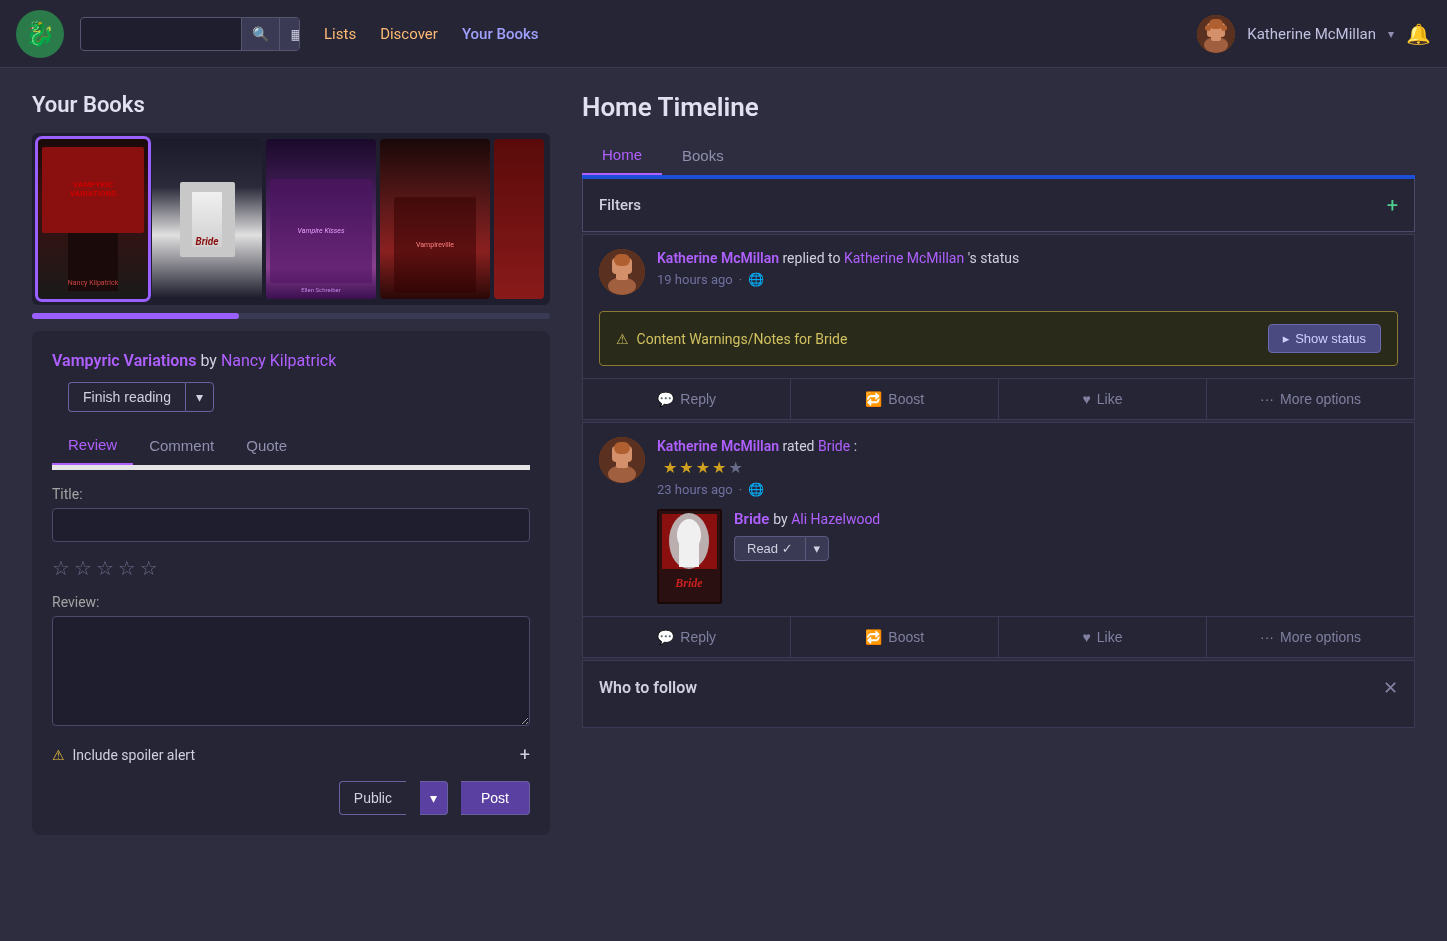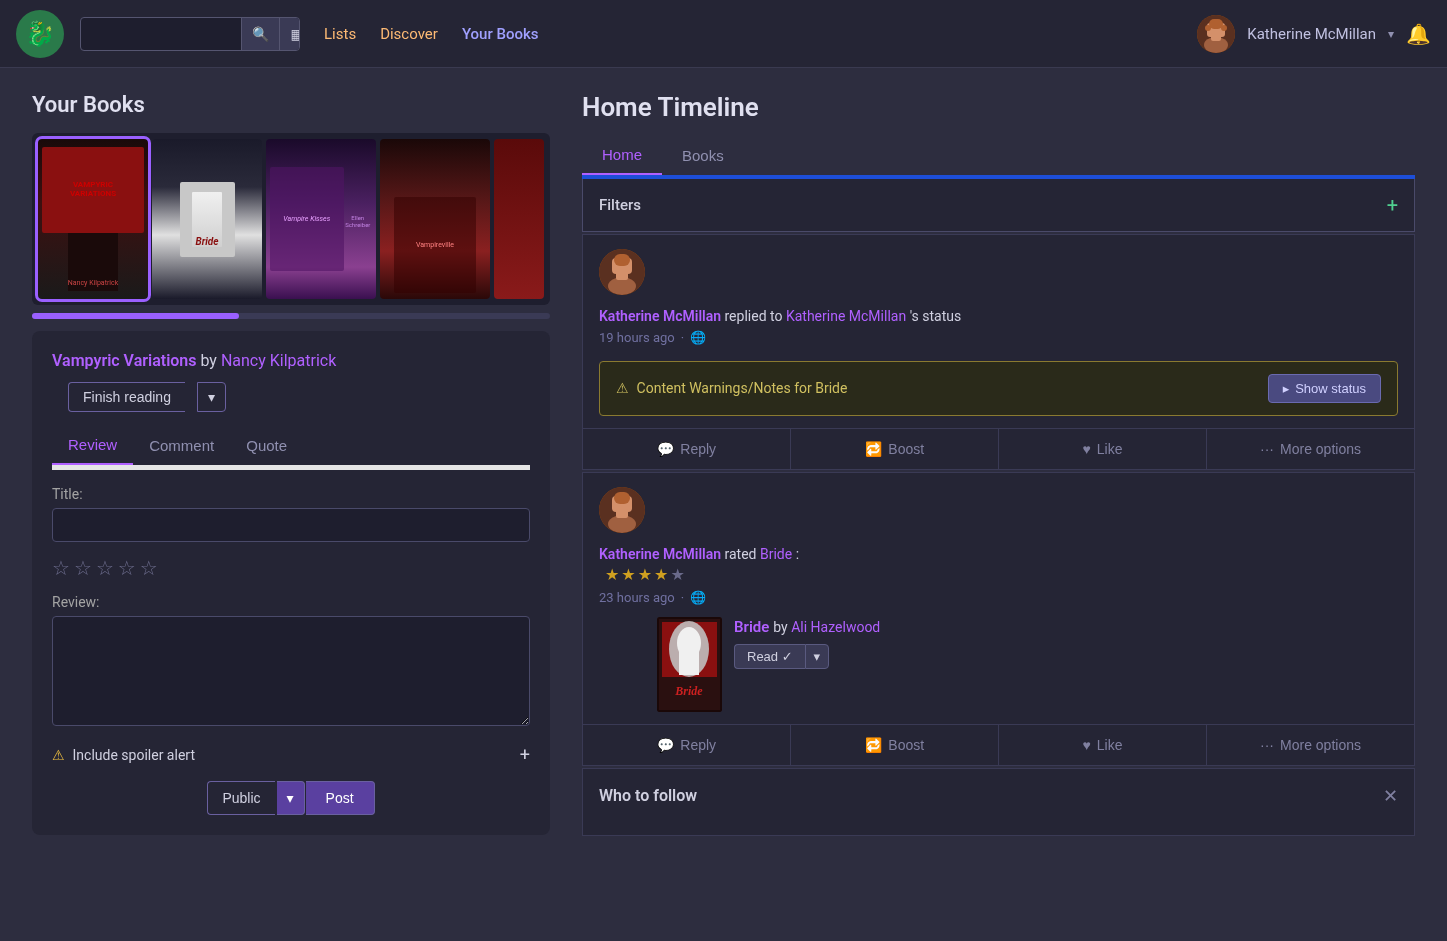--- a/index.html
+++ b/index.html
@@ -207,21 +207,21 @@
       text-decoration: none;
       cursor: pointer;
     }
     .book-by {
       color: #d0d0e0;
       font-size: 16px;
     }
     .finish-reading-btn {
       display: inline-flex;
       align-items: center;
-      gap: 12px;
+      gap: 0;
       margin-top: 12px;
       margin-bottom: 16px;
       padding-left: 16px;
     }
     .finish-main {
       background: transparent;
       border: 1px solid #6a60a0;
       border-right: none;
       color: #d0d0e0;
       padding: 6px 14px;
@@ -316,22 +316,22 @@
     .spoiler-plus {
       margin-left: auto;
       color: #d0d0e0;
       font-size: 18px;
       cursor: pointer;
     }
 
     .post-row {
       display: flex;
       align-items: center;
-      gap: 2px;
-      justify-content: center;
+      gap: 14px;
+      justify-content: flex-end;
     }
     .public-btn {
       display: flex;
       align-items: center;
       gap: 6px;
       background: transparent;
       border: 1px solid #6a60a0;
       border-right: none;
       color: #d0d0e0;
       padding: 8px 14px;
@@ -415,21 +415,20 @@
     .timeline-post {
       background: #252535;
       border: 1px solid #3a3a55;
       margin-bottom: 2px;
     }
     .post-header {
       display: flex;
       align-items: flex-start;
       padding: 14px 16px 8px;
       gap: 12px;
-      flex-direction: column;
     }
     .post-avatar {
       width: 46px;
       height: 46px;
       border-radius: 50%;
       background: #8B4513;
       flex-shrink: 0;
       overflow: hidden;
       display: flex;
       align-items: center;
@@ -695,21 +694,21 @@
       <div class="book-cover">
         <div class="book-bride" style="width:100%;height:100%;background:linear-gradient(180deg,#1a1a2a 0%,#2a2a3a 30%,#e0e0e0 60%,#1a1a2a 100%);display:flex;flex-direction:column;align-items:center;justify-content:center;">
           <div style="background:#c8c8c8;width:55px;height:75px;border-radius:2px;display:flex;align-items:center;justify-content:center;position:relative;">
             <div style="width:30px;height:55px;background:linear-gradient(180deg,#f0f0f0,#d0d0d0);border-radius:1px;"></div>
             <div style="position:absolute;bottom:10px;left:50%;transform:translateX(-50%);color:#8a1010;font-size:10px;font-weight:bold;font-style:italic;white-space:nowrap;">Bride</div>
           </div>
         </div>
       </div>
 
       <div class="book-cover">
-        <div style="width:100%;height:100%;background:linear-gradient(180deg,#1a0a2a 0%,#4a2060 40%,#8a4090 80%,#3a1050 100%);display:flex;align-items:center;justify-content:flex-end;padding:6px 4px;">
+        <div style="width:100%;height:100%;background:linear-gradient(180deg,#1a0a2a 0%,#4a2060 40%,#8a4090 80%,#3a1050 100%);display:flex;flex-direction:column;align-items:center;justify-content:flex-end;padding:6px 4px;">
           <div style="width:100%;height:70%;background:rgba(80,20,100,0.6);display:flex;align-items:center;justify-content:center;border-radius:2px;">
             <span style="color:#e8a0ff;font-size:7px;text-align:center;font-style:italic;">Vampire Kisses</span>
           </div>
           <span style="color:#c080e0;font-size:6px;text-align:center;margin-top:3px;">Ellen Schreiber</span>
         </div>
       </div>
 
       <div class="book-cover">
         <div style="width:100%;height:100%;background:linear-gradient(180deg,#1a0808 0%,#5a1818 40%,#8a2020 70%,#2a0808 100%);display:flex;flex-direction:column;align-items:center;justify-content:flex-end;padding:6px 4px;">
           <div style="width:80%;height:65%;background:rgba(50,0,0,0.5);border-radius:2px;display:flex;align-items:center;justify-content:center;">

